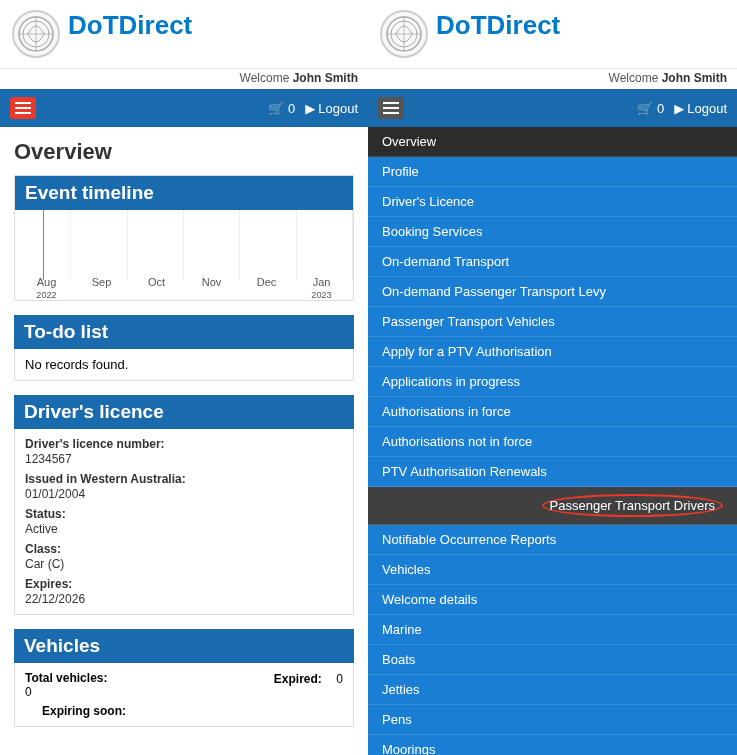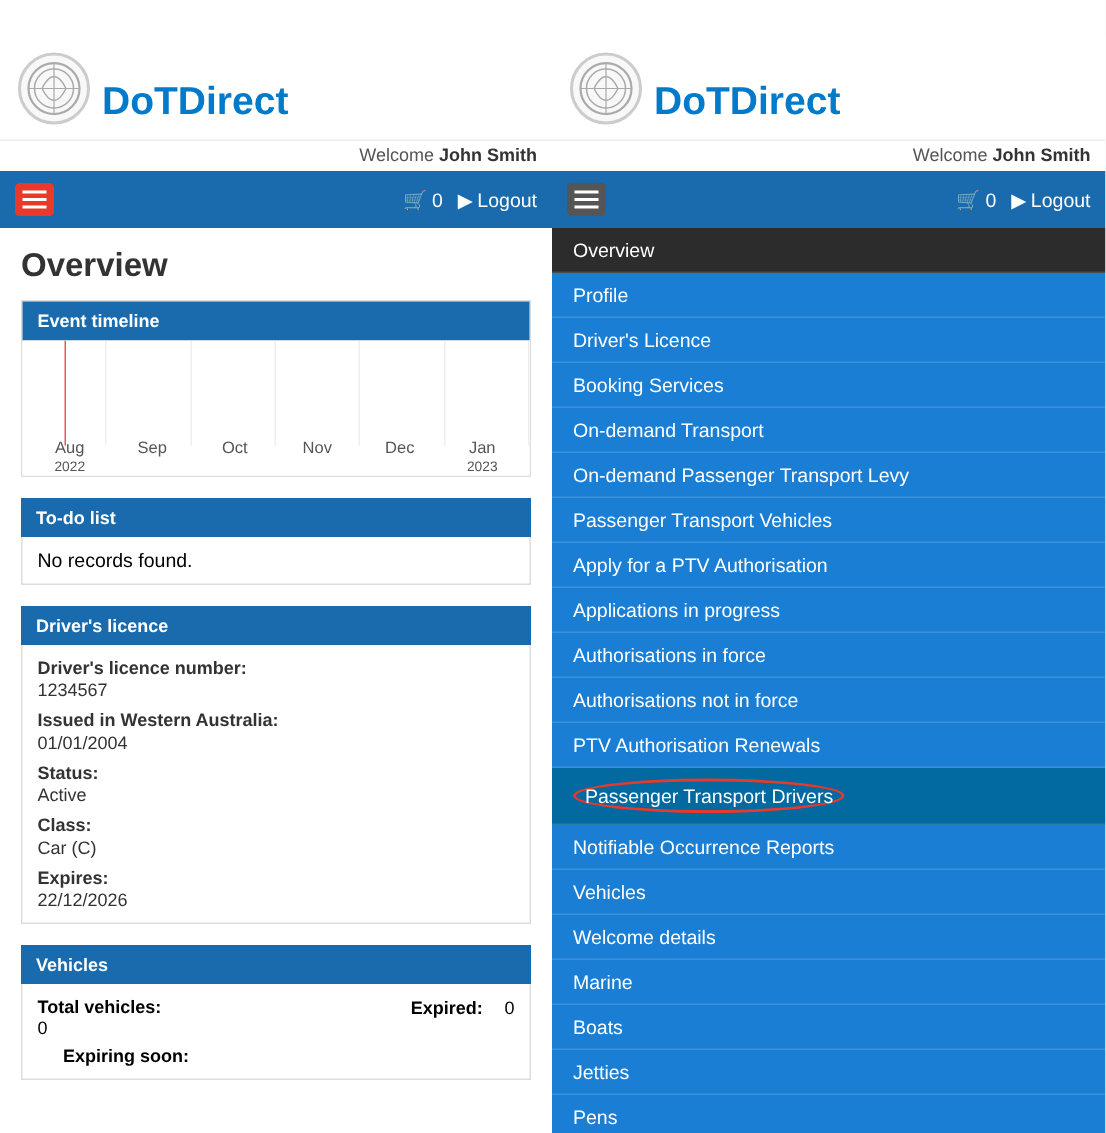--- a/index.html
+++ b/index.html
@@ -14,25 +14,24 @@
 
     
     .left-panel {
       width: 368px;
       background: #fff;
       flex-shrink: 0;
     }
 
     .logo-bar {
       display: flex;
-      align-items: flex-end;
+      align-items: flex-start;
       padding: 10px 12px;
       background: #fff;
       border-bottom: 1px solid #eee;
-      margin-top: 25px;
     }
 
     .logo-emblem {
       width: 48px;
       height: 48px;
       border-radius: 50%;
       border: 2px solid #ccc;
       display: flex;
       align-items: center;
       justify-content: center;
@@ -118,21 +117,21 @@
     .page-title {
       font-size: 22px;
       color: #333;
       margin-bottom: 10px;
     }
 
     .section-header {
       background: #1a6bad;
       color: #fff;
       padding: 6px 10px;
-      font-size: 12px;
+      font-size: 19px;
       font-weight: bold;
       margin-bottom: 0;
     }
 
     .timeline-container {
       border: 1px solid #ddd;
       margin-bottom: 14px;
     }
 
     .timeline-chart {
@@ -286,21 +285,22 @@
     .menu-item.dark {
       background: #2c2c2c;
       color: #fff;
     }
 
     .menu-item.medium {
       background: #1a7fd4;
     }
 
     .menu-item.light {
-      background: #0369a1;
+      background: #404040;
+      text-align: right;
     }
 
     .circle-highlight {
       display: inline-block;
       border: 2px solid #e8392a;
       border-radius: 50%;
       padding: 2px 6px;
       color: #fff;
     }
   </style>

